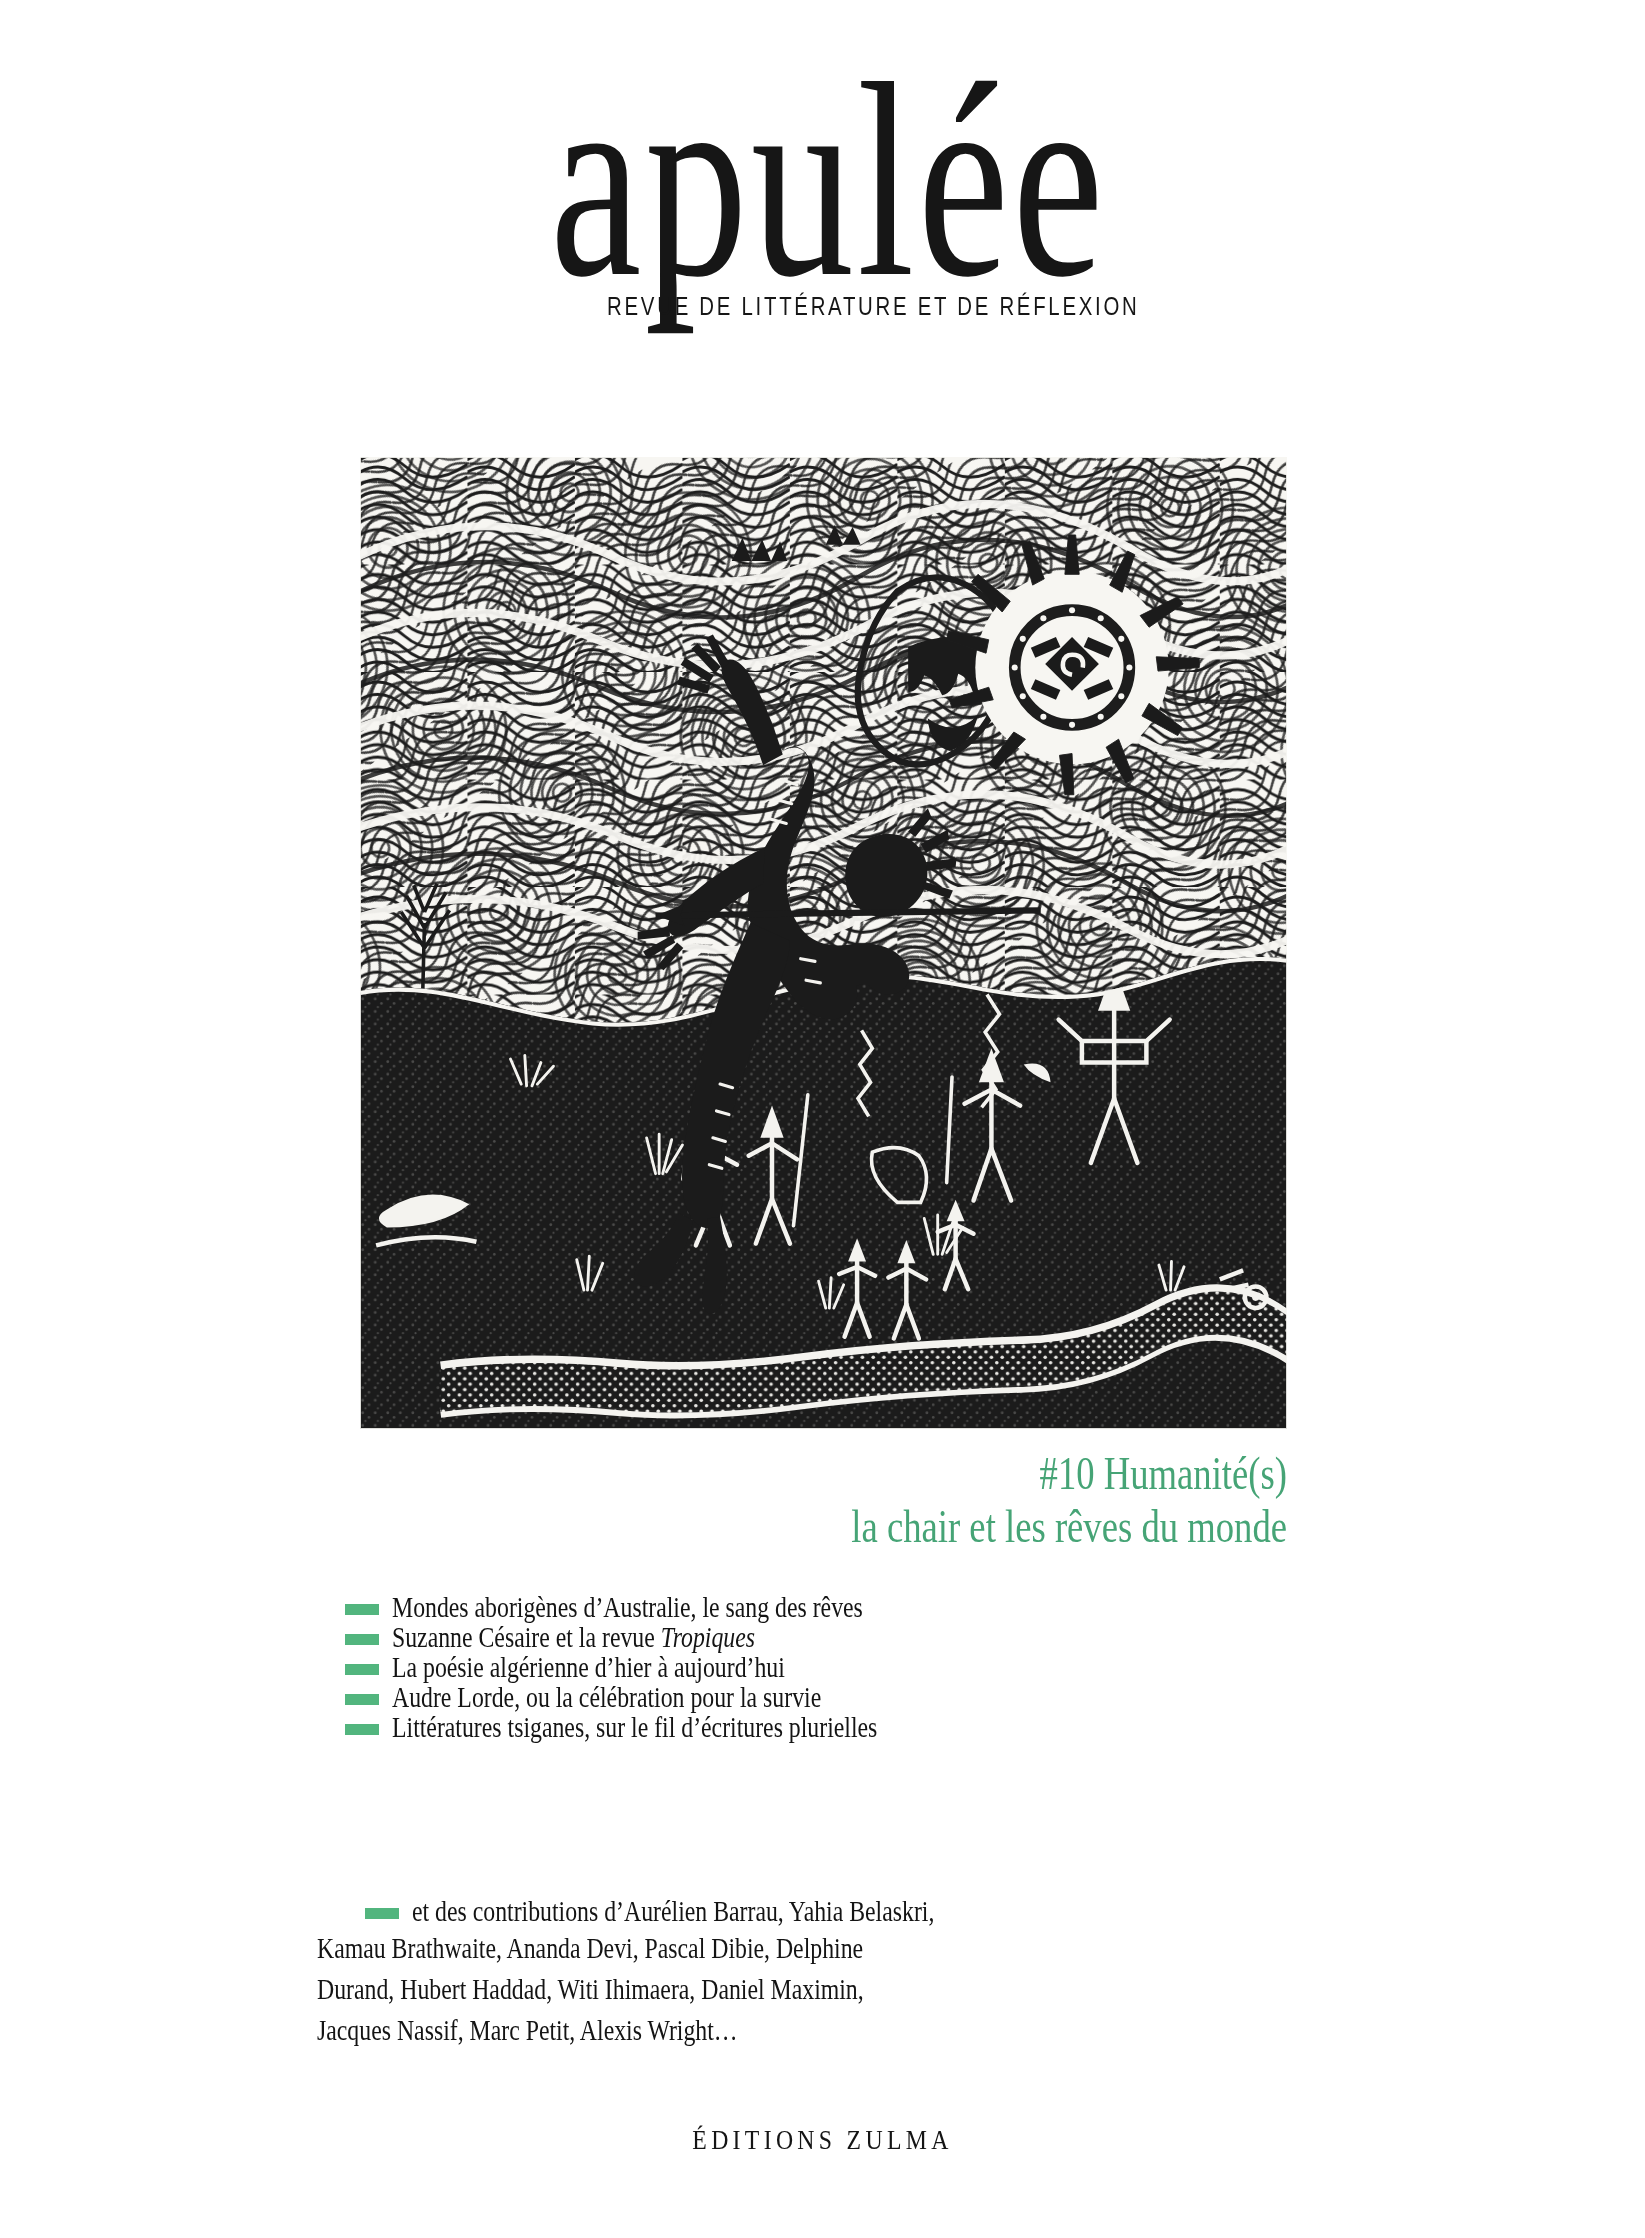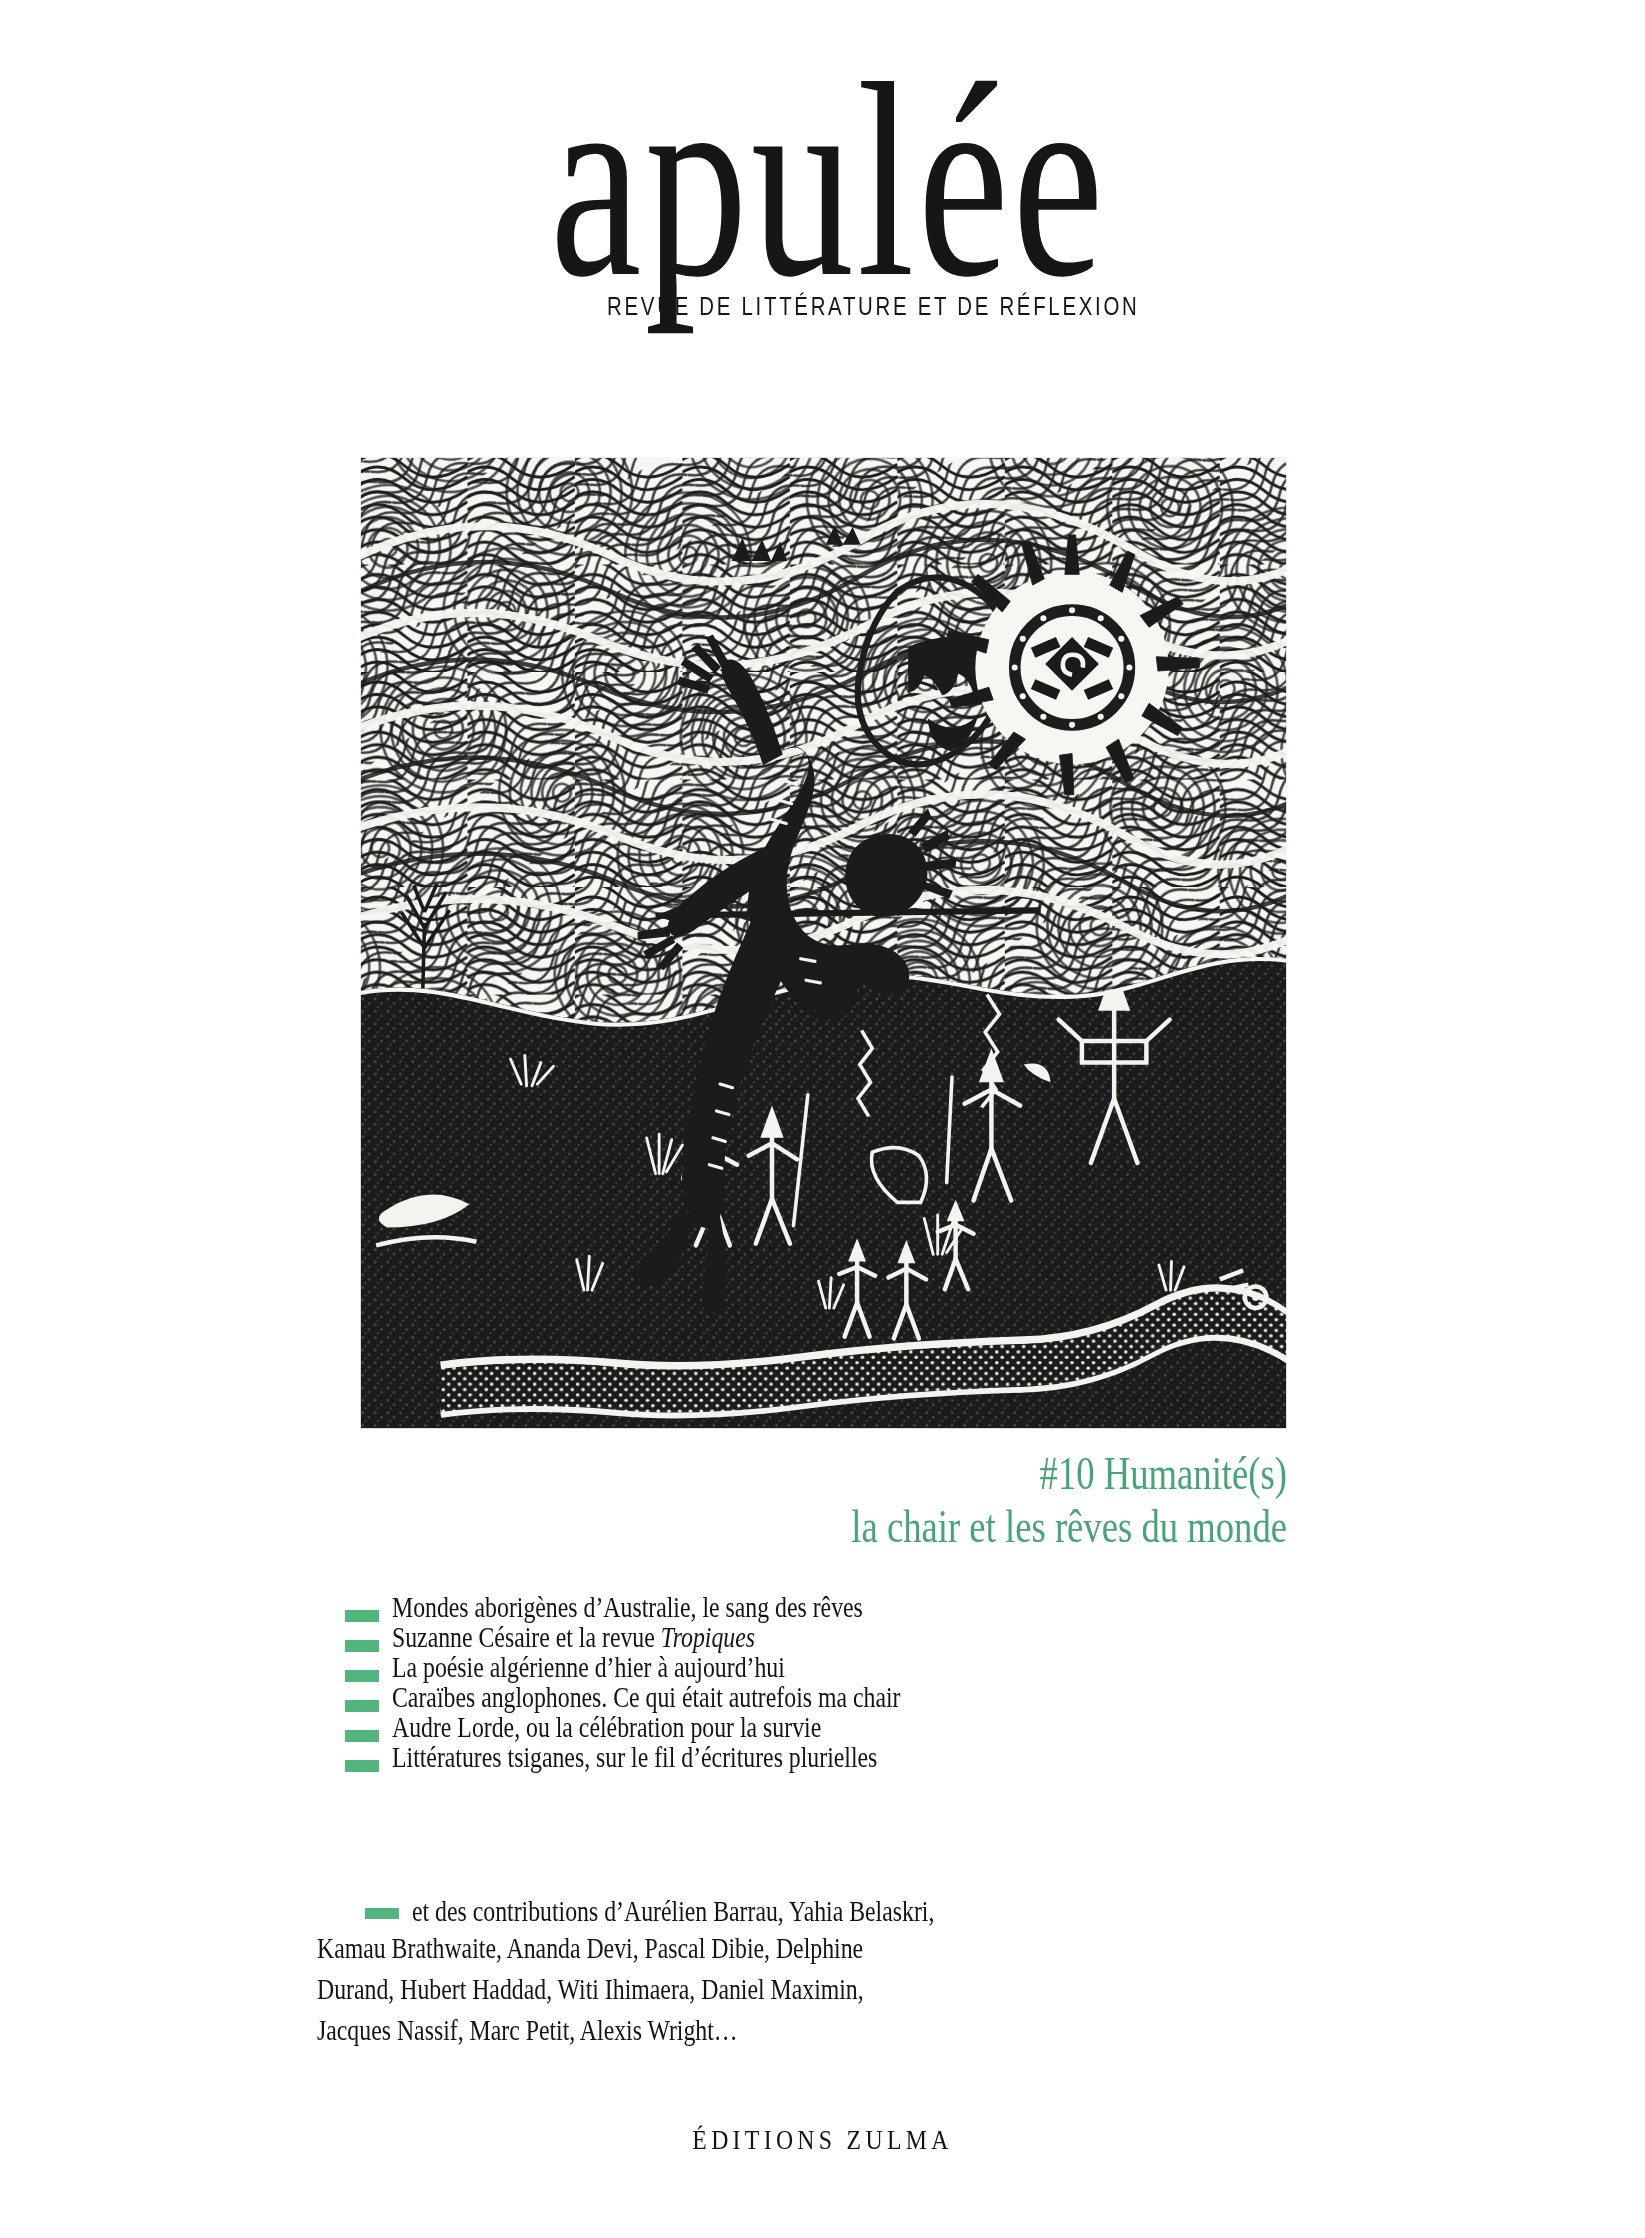--- a/index.html
+++ b/index.html
@@ -69,21 +69,21 @@
   }
 
   
   .bullets{
     position:absolute;
     left:345px;right:313px;
     top:1592px;
   }
   .bullet-row{
     display:flex;
-    align-items:flex-end;
+    align-items:flex-start;
     height:30px;
   }
   .sq{
     flex:0 0 auto;
     width:34px;height:11.6px;
     background:#52B57E;
     margin-top:11.6px;
     margin-right:13.4px;
   }
   .bullet-text{
@@ -500,24 +500,20 @@
     <div class="bullet-row">
       <span class="sq"></span>
       <span class="bullet-text"><span>Suzanne Césaire et la revue </span><i>Tropiques</i></span>
     </div>
     <div class="bullet-row">
       <span class="sq"></span>
       <span class="bullet-text">La poésie algérienne d’hier à aujourd’hui</span>
     </div>
     <div class="bullet-row">
       <span class="sq"></span>
-      <span class="bullet-text">Caraïbes anglophones. Ce qui était autrefois ma chair</span>
-    </div>
-    <div class="bullet-row">
-      <span class="sq"></span>
       <span class="bullet-text">Audre Lorde, ou la célébration pour la survie</span>
     </div>
     <div class="bullet-row">
       <span class="sq"></span>
       <span class="bullet-text">Littératures tsiganes, sur le fil d’écritures plurielles</span>
     </div>
   </div>
 
   <div class="contrib">
     <div class="contrib-first">

